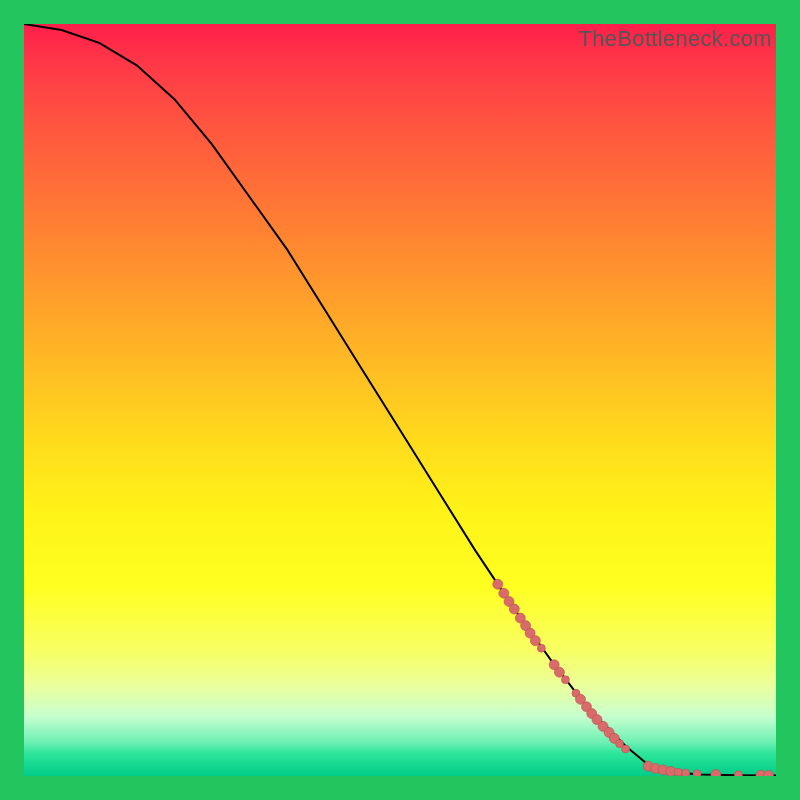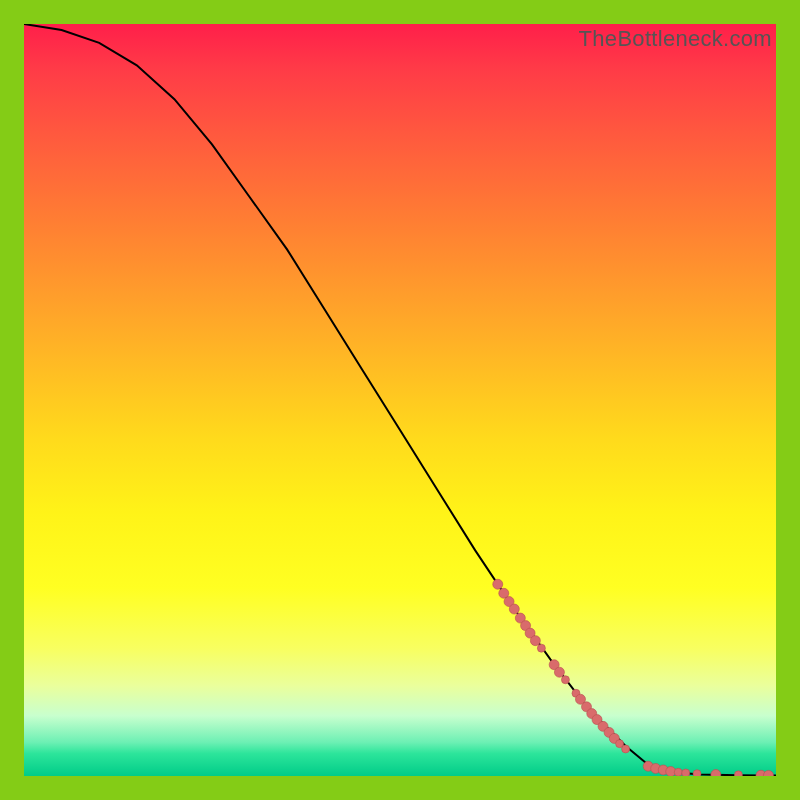--- a/index.html
+++ b/index.html
@@ -8,21 +8,21 @@
     width: 800px;
     height: 800px;
     background: #000;
     overflow: hidden;
     font-family: Arial, Helvetica, sans-serif;
   }
   .frame {
     position: relative;
     width: 800px;
     height: 800px;
-    background: #84cc16;
+    background: #22c55e;
   }
   .plot {
     position: absolute;
     left: 24px;
     top: 24px;
     width: 752px;
     height: 752px;
     overflow: hidden;
   }
   .bg-gradient {

